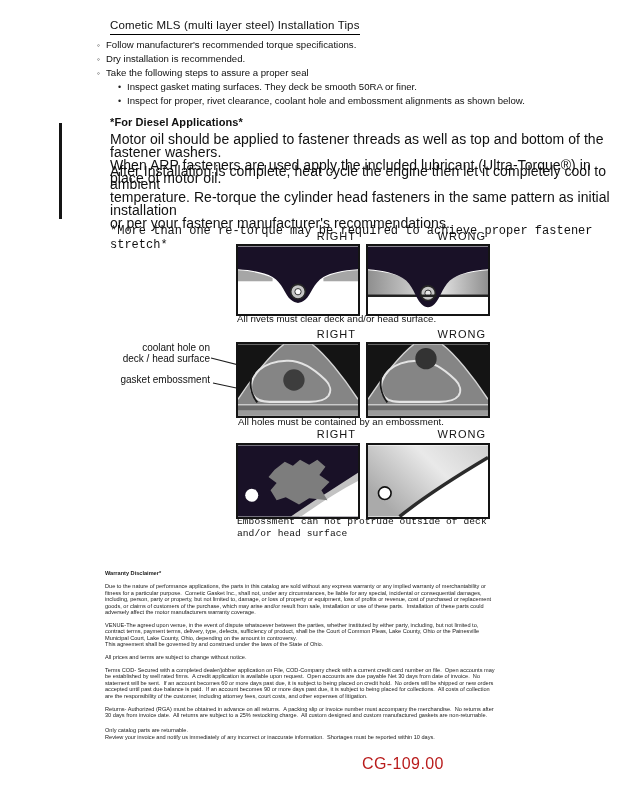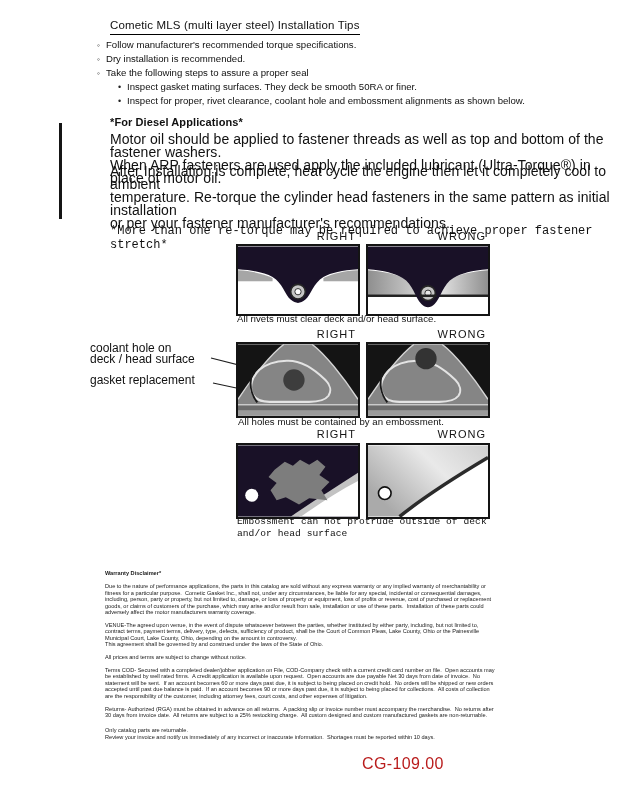--- a/index.html
+++ b/index.html
@@ -20,21 +20,21 @@
   .tip.sub .m{font-size:9px;}
   .h-diesel{left:110px;top:116px;font-size:11px;font-weight:bold;letter-spacing:.1px;}
   .body-par{font-size:14px;line-height:13px;white-space:pre-wrap;letter-spacing:.05px;}
   .p1{left:110px;top:133px;}
   .p2{left:110px;top:165px;}
   .note{left:110px;top:224px;font-size:12px;font-family:Liberation Mono, monospace;}
   .revbar{left:59px;top:123px;width:2.5px;height:96px;background:#151515;}
   .dlabel{font-size:11px;letter-spacing:1px;text-align:right;width:120px;color:#141414;}
   .panel{border:2px solid #141414;display:block;background:#fff;}
   .caption{font-size:9.6px;line-height:11.5px;white-space:pre-line;letter-spacing:.05px;}
-  .sidelabel{font-size:12px;line-height:10.5px;white-space:pre-line;width:120px;}
+  .sidelabel{font-size:10px;line-height:10.5px;text-align:right;white-space:pre-line;width:120px;}
   .legal{left:105px;top:570px;width:432px;font-size:5.6px;line-height:6.4px;color:#1a1a1a;}
   .legal .lp{white-space:pre-wrap;margin:0 0 6.5px 0;}
   .legal .lh{font-weight:bold;margin:0 0 7px 0;}
   .code{left:362px;top:755px;font-size:16px;letter-spacing:.4px;color:#b91c1c;}
 </style>
 </head>
 <body>
 
 <div class="page">
 
@@ -108,21 +108,21 @@
     <rect x="50.5" y="47.3" width="17" height="2.4" fill="#202020"></rect>
   </svg>
 
   <div class="abs caption" style="left:237px;top:313px;">All rivets must clear deck and/or head surface.</div>
 
   <div class="abs dlabel" style="left:236px;top:328px;">RIGHT</div>
   <div class="abs dlabel" style="left:366px;top:328px;">WRONG</div>
 
   <div class="abs sidelabel" style="left:90px;top:343px;">coolant hole on
 deck / head surface</div>
-  <div class="abs sidelabel" style="left:90px;top:375px;">gasket replacement</div>
+  <div class="abs sidelabel" style="left:90px;top:375px;">gasket embossment</div>
 
   <svg class="abs" style="left:205px;top:352px;" width="95" height="45" viewBox="0 0 95 45">
     <line x1="6" y1="6" x2="85" y2="26" stroke="#1d1d1d" stroke-width="1.1"></line>
     <line x1="8" y1="31" x2="50" y2="40" stroke="#1d1d1d" stroke-width="1.1"></line>
   </svg>
 
   <svg class="abs panel" style="left:236px;top:342px;" width="120" height="72" viewBox="0 0 118 70">
     <rect width="118" height="70" fill="#858585"></rect>
     <path d="M0,0 H45 C33,9 15,31 0,54 Z" fill="#141414"></path>
     <path d="M45,0 C33,9 15,31 0,54" stroke="#d6d6d6" stroke-width="1.3" fill="none"></path>

